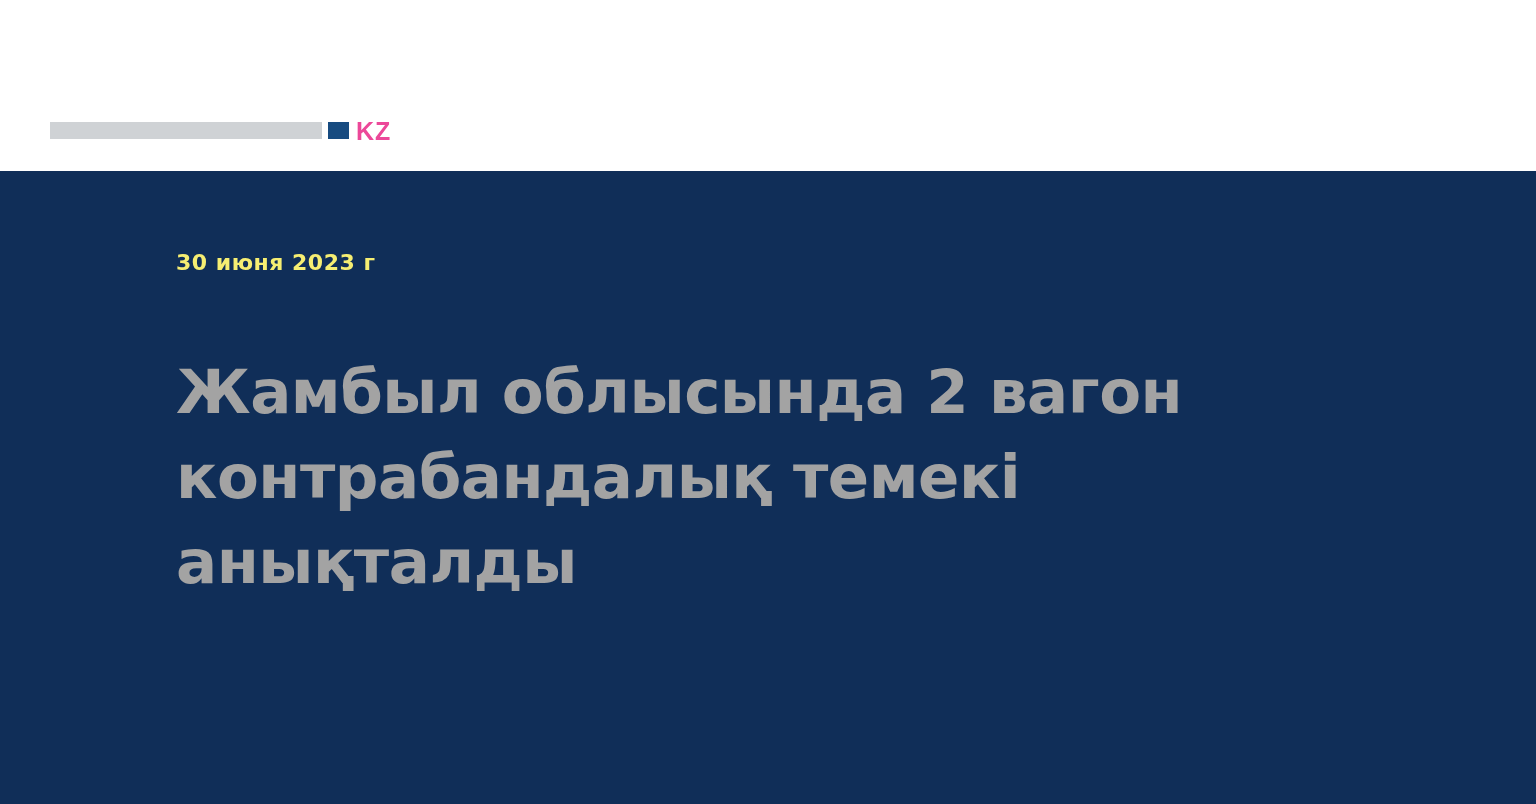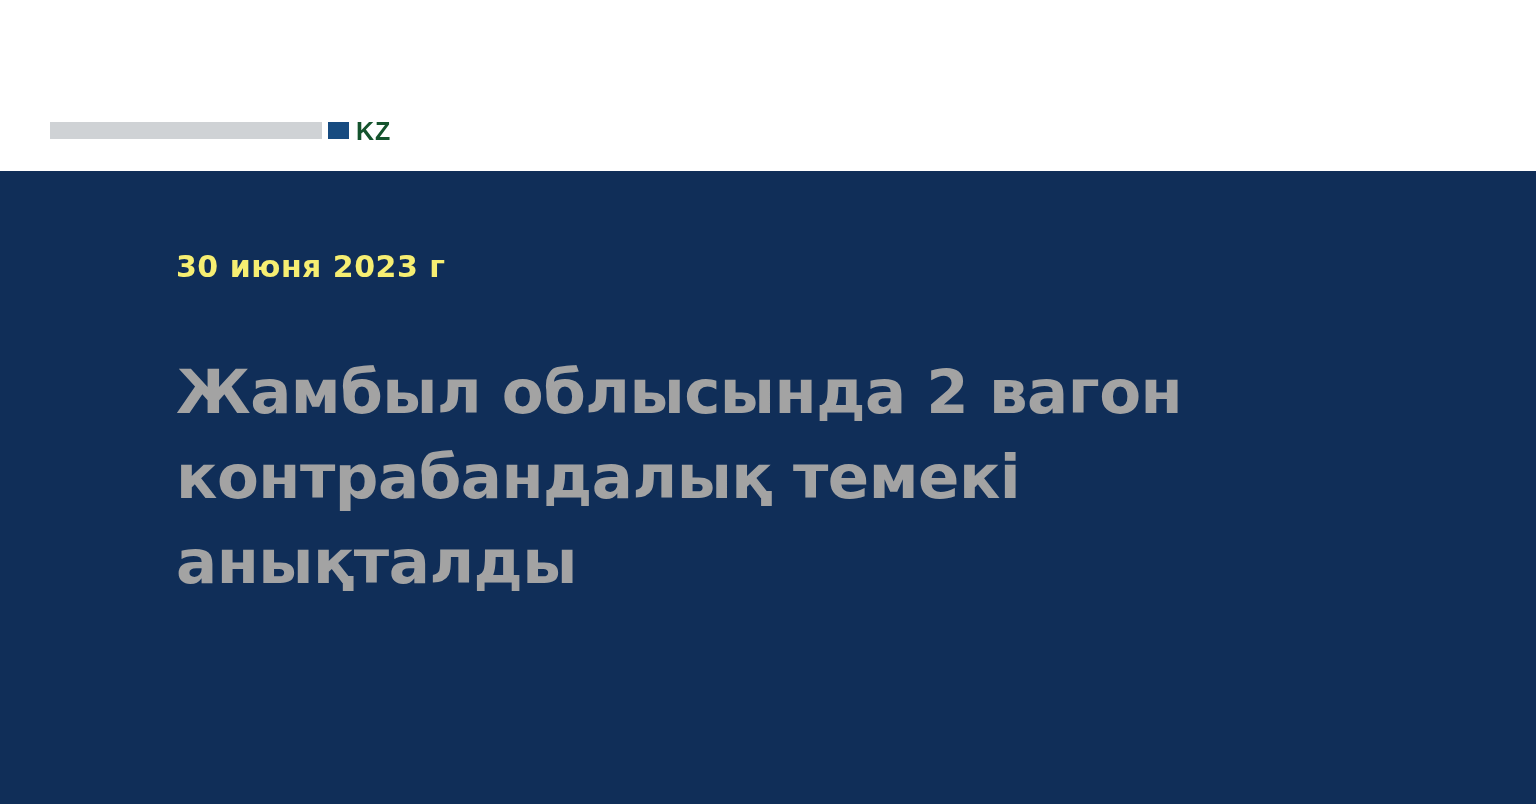--- a/index.html
+++ b/index.html
@@ -71,21 +71,21 @@
 
   .logo-kz {
     position:absolute;
     left:306px;
     top:97px;
     font-family:"Liberation Sans", sans-serif;
     font-weight:700;
     font-size:25px;
     line-height:1;
     letter-spacing:1px;
-    color:#14532d;
+    color:#ec4899;
   }
 
   
   .hero {
     position:absolute;
     left:0; top:171px;
     width:1536px;
     height:633px;
     background:#102E58;
   }
@@ -96,21 +96,21 @@
     top:0;
     width:1200px;
   }
 
   .article-date {
     position:absolute;
     left:0;
     top:81px;
     font-family:"DejaVu Sans", "Liberation Sans", sans-serif;
     font-weight:700;
-    font-size:30px;
+    font-size:22px;
     line-height:1;
     letter-spacing:0.5px;
     color:#F6EE72;
     white-space:nowrap;
   }
 
   .article-title {
     position:absolute;
     left:0;
     top:178px;

